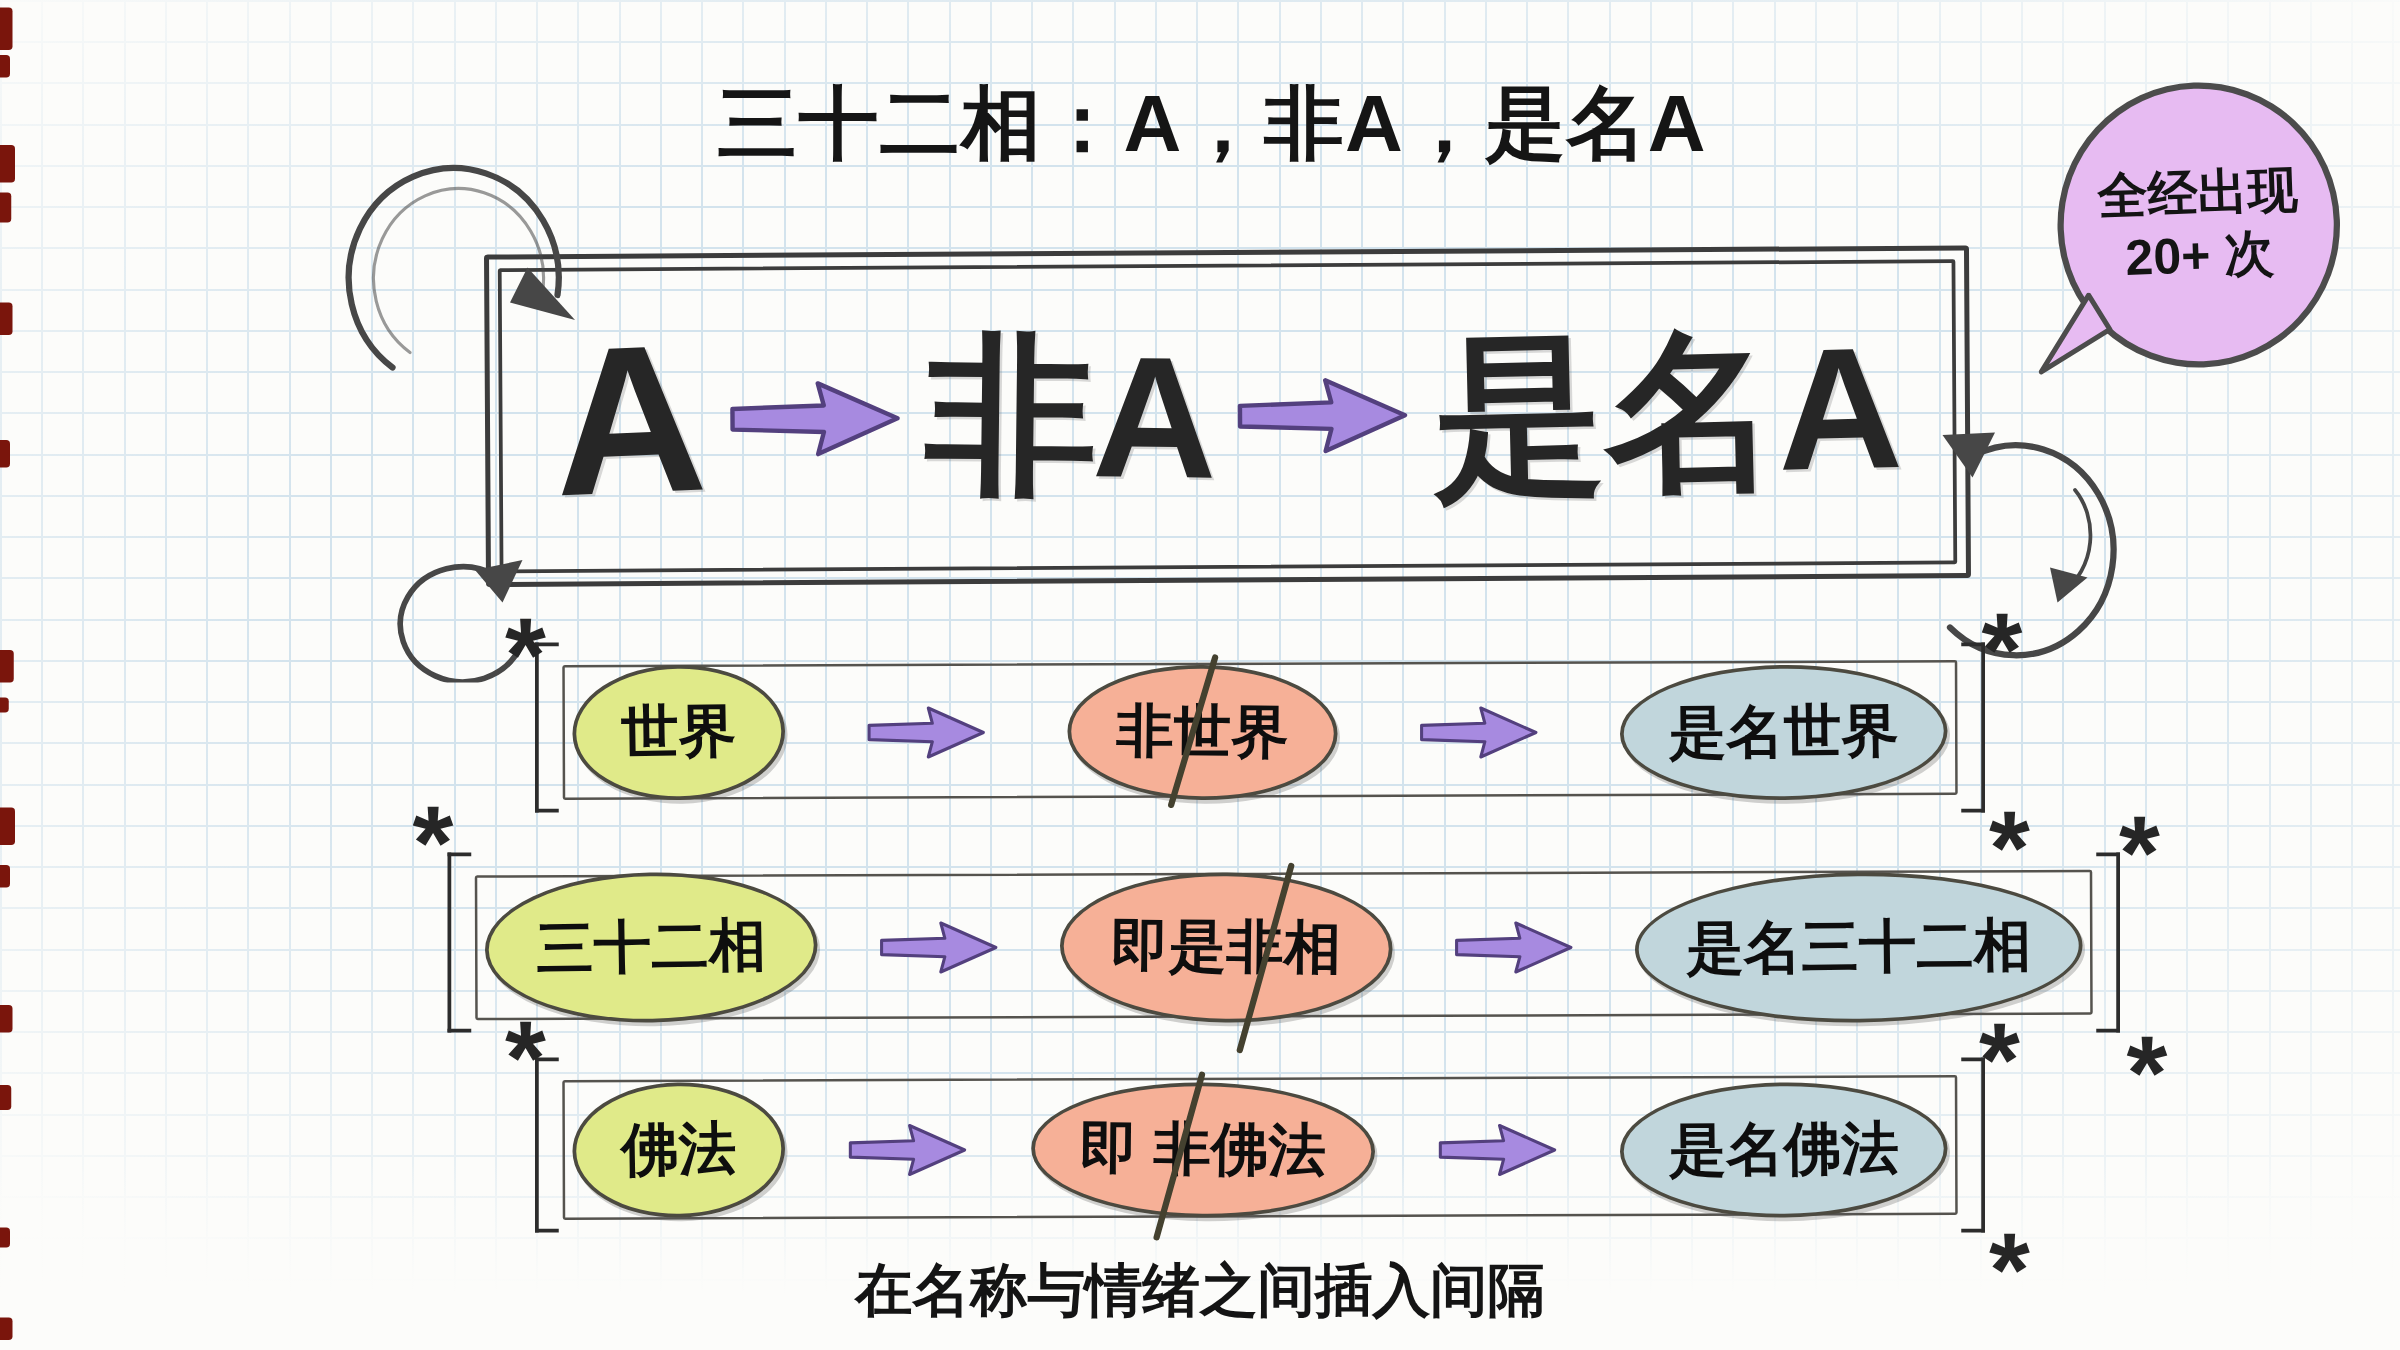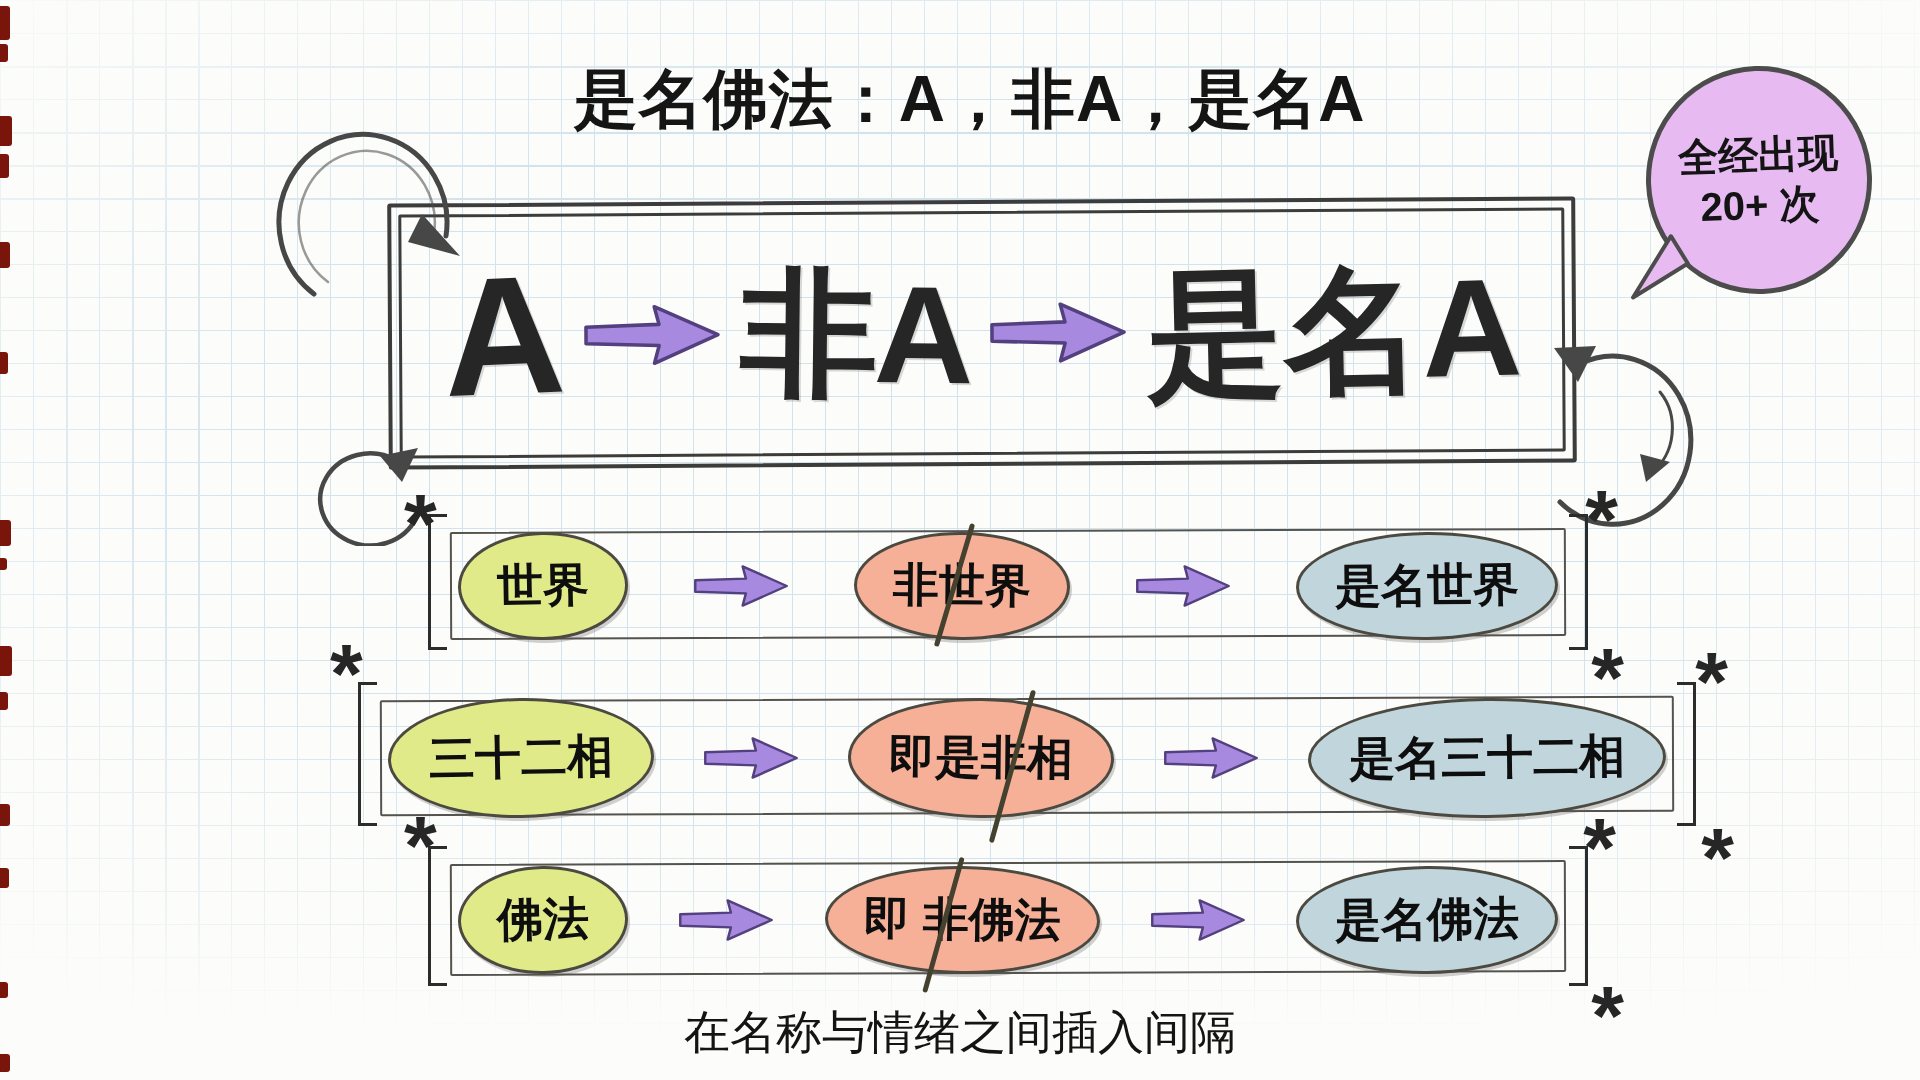--- a/index.html
+++ b/index.html
@@ -78,21 +78,21 @@
   .row2 .oval{padding:26px 38px;}
   .slash{position:absolute;top:-14px;width:4.5px;background:#44412f;border-radius:3px;z-index:3;}
 
   .bk{position:absolute;width:16px;top:-6px;bottom:2px;z-index:1;}
   .bk-l{left:-30px;border-left:3.5px solid #2c2c2c;border-top:3.5px solid #2c2c2c;border-bottom:3.5px solid #2c2c2c;}
   .bk-r{right:-30px;border-right:3.5px solid #2c2c2c;border-top:3.5px solid #2c2c2c;border-bottom:3.5px solid #2c2c2c;}
   .ast{position:absolute;font-size:84px;font-weight:700;color:#262626;line-height:0;z-index:3;}
 
   .caption{
     position:absolute;top:1002px;left:50%;transform:translateX(-50%);
-    font-size:46px;font-weight:400;color:#141414;white-space:nowrap;
+    font-size:46px;font-weight:700;color:#141414;white-space:nowrap;
   }
   .deco{position:absolute;z-index:1;}
 </style>
 </head>
 <body>
 
 <div class="grid-layer"></div>
 <div class="vignette"></div>
 
 <div class="content">
@@ -105,21 +105,21 @@
   <div class="edge-mark" style="top:352px;height:22px;width:8px;"></div>
   <div class="edge-mark" style="top:520px;height:26px;width:11px;"></div>
   <div class="edge-mark" style="top:558px;height:12px;width:7px;"></div>
   <div class="edge-mark" style="top:646px;height:30px;width:12px;"></div>
   <div class="edge-mark" style="top:692px;height:18px;width:8px;"></div>
   <div class="edge-mark" style="top:804px;height:22px;width:10px;"></div>
   <div class="edge-mark" style="top:868px;height:20px;width:9px;"></div>
   <div class="edge-mark" style="top:982px;height:16px;width:8px;"></div>
   <div class="edge-mark" style="top:1054px;height:18px;width:10px;"></div>
 
-  <div class="title">是名佛法：A，非A，是名A</div>
+  <div class="title">三十二相：A，非A，是名A</div>
 
   <div class="badge">
     <span class="badge-line">全经出现</span>
     <span class="badge-line">20+ 次</span>
     <svg class="badge-tail" width="78" height="66" viewBox="0 0 78 66">
       <polygon points="4,62 44,2 60,30" fill="#e7bbf2" stroke="#4c4c4c" stroke-width="4" stroke-linejoin="round"></polygon>
     </svg>
   </div>
 
   <svg class="deco" style="left:276px;top:106px;" width="200" height="232" viewBox="0 0 200 232">

